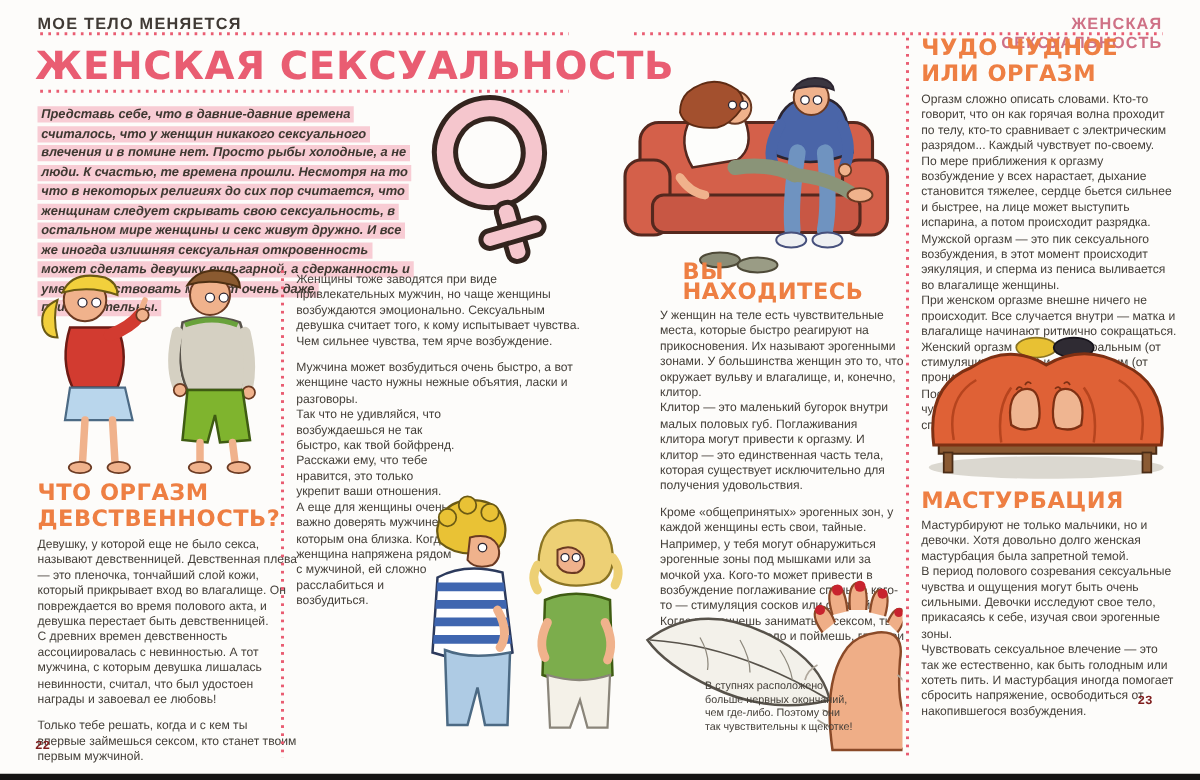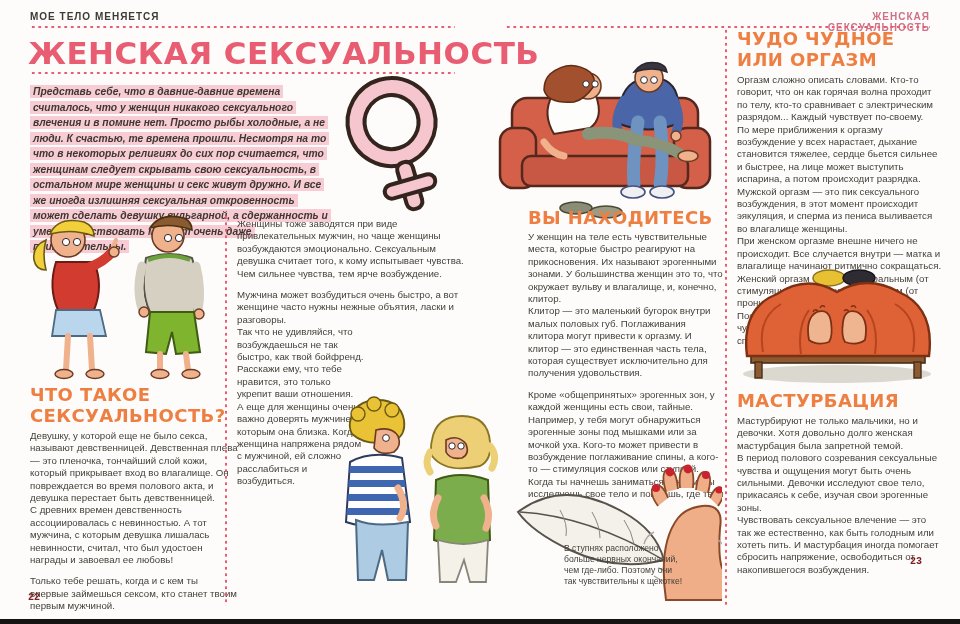--- a/index.html
+++ b/index.html
@@ -3,21 +3,21 @@
 <meta charset="utf-8">
 <style>
   html,body { margin:0; padding:0; }
   #spread {
     position:relative; width:960px; height:624px;
     background:#fdfcfa; overflow:hidden;
     font-family:"Liberation Sans", sans-serif;
     color:#453f39;
   }
   .abs { position:absolute; }
-  .running-head { font-size:10px; font-weight:bold; letter-spacing:1px; color:#403a35; }
+  .running-head { font-size:13px; font-weight:bold; letter-spacing:1px; color:#403a35; }
   .running-head.rh-right { color:#cf7186; text-align:right; }
   .dotted-h { height:4px; background-image:radial-gradient(circle,#e95d72 1.15px,transparent 1.35px); background-size:6.5px 4px; background-repeat:repeat-x; }
   .dotted-v { width:4px; background-image:radial-gradient(circle,#e95d72 1.15px,transparent 1.35px); background-size:4px 6.5px; background-repeat:repeat-y; }
   .main-title { font-size:31px; font-weight:900; letter-spacing:0.5px; color:#e95d72; font-family:"DejaVu Sans","Liberation Sans",sans-serif; }
   .intro { width:302px; font-size:10.3px; line-height:15.5px; font-weight:bold; font-style:italic; color:#3e3831; }
   .intro span { background:#f8ccd4; padding:1px 3px; box-decoration-break:clone; -webkit-box-decoration-break:clone; }
   h2.sec { margin:0 0 4px 0; font-size:18px; font-weight:900; letter-spacing:0.4px; color:#ee7f43; font-family:"DejaVu Sans","Liberation Sans",sans-serif; }
   h2.sec.two-line { line-height:16px; }
   .body-col p { margin:0; font-size:9.7px; line-height:12.4px; color:#45403a; }
   .body-col p.gap { margin-top:9px; }
@@ -120,21 +120,21 @@
       <circle cx="126" cy="106" r="5" fill="#f0b28c" stroke="#6b3a22" stroke-width="1.4"></circle>
       <circle cx="181" cy="108" r="5" fill="#f0b28c" stroke="#6b3a22" stroke-width="1.4"></circle>
       <path d="M132,106 l44,0 l6,40 l-24,2 l-4,-22 l-6,22 l-20,-2 z" fill="#7fb42e" stroke="#3f5c12" stroke-width="2"></path>
       <path d="M142,148 l0,16 M168,148 l2,16" fill="none" stroke="#f0b28c" stroke-width="6" stroke-linecap="round"></path>
       <ellipse cx="142" cy="168" rx="9" ry="4.5" fill="#f0b28c" stroke="#6b3a22" stroke-width="1.4"></ellipse>
       <ellipse cx="173" cy="168" rx="9" ry="4.5" fill="#f0b28c" stroke="#6b3a22" stroke-width="1.4"></ellipse>
     </svg>
   </div>
 
   <div class="abs body-col" style="left:30px; top:384px; width:208px;">
-    <h2 class="sec">ЧТО ТАКОЕ СЕКСУАЛЬНОСТЬ?</h2>
+    <h2 class="sec">ЧТО ОРГАЗМ ДЕВСТВЕННОСТЬ?</h2>
     <p>Девушку, у которой еще не было секса, называют девственницей. Девственная плева — это пленочка, тончайший слой кожи, который прикрывает вход во влагалище. Он повреждается во время полового акта, и девушка перестает быть девственницей.</p>
     <p>С древних времен девственность ассоциировалась с невинностью. А тот мужчина, с которым девушка лишалась невинности, считал, что был удостоен награды и завоевал ее любовь!</p>
     <p class="gap">Только тебе решать, когда и с кем ты впервые займешься сексом, кто станет твоим первым мужчиной.</p>
   </div>
 
   <div class="abs dotted-v" style="left:224px; top:214px; height:392px;"></div>
 
   <div class="abs body-col" style="left:237px; top:218px; width:233px;">
     <p>Женщины тоже заводятся при виде привлекательных мужчин, но чаще женщины возбуждаются эмоционально. Сексуальным девушка считает того, к кому испытывает чувства. Чем сильнее чувства, тем ярче возбуждение.</p>
     <p class="gap">Мужчина может возбудиться очень быстро, а вот женщине часто нужны нежные объятия, ласки и разговоры.</p>
@@ -172,21 +172,21 @@
       <circle cx="132" cy="58" r="3.2" fill="#fff" stroke="#2c2530" stroke-width="1"></circle>
       <circle cx="141" cy="58" r="3.2" fill="#fff" stroke="#2c2530" stroke-width="1"></circle>
       <path d="M116,92 q24,-10 52,0 l2,60 q-30,10 -56,0 z" fill="#7cad4c" stroke="#3f5c12" stroke-width="2"></path>
       <path d="M118,152 q26,8 50,0 l-2,42 l-16,0 l-6,-22 l-8,22 l-16,0 z" fill="#f4f1e8" stroke="#8a857a" stroke-width="1.8"></path>
       <path d="M118,110 q-8,16 -2,28" fill="none" stroke="#f0b28c" stroke-width="7" stroke-linecap="round"></path>
       <path d="M164,110 q8,16 2,30" fill="none" stroke="#f0b28c" stroke-width="7" stroke-linecap="round"></path>
     </svg>
   </div>
 
   <div class="abs" style="left:528px; top:210px; width:196px;">
-    <h2 class="sec two-line" style="margin-bottom:5px;">
+    <h2 class="sec two-line" style="margin-bottom:5px;margin-left:18px;">
       <span style="display:block;">ВЫ НАХОДИТЕСЬ</span>
     </h2>
     <div class="body-col">
       <p>У женщин на теле есть чувствительные места, которые быстро реагируют на прикосновения. Их называют эрогенными зонами. У большинства женщин это то, что окружает вульву и влагалище, и, конечно, клитор.</p>
       <p>Клитор — это маленький бугорок внутри малых половых губ. Поглаживания клитора могут привести к оргазму. И клитор — это единственная часть тела, которая существует исключительно для получения удовольствия.</p>
       <p class="gap">Кроме «общепринятых» эрогенных зон, у каждой женщины есть свои, тайные. Например, у тебя могут обнаружиться эрогенные зоны под мышками или за мочкой уха. Кого-то может привести в возбуждение поглаживание спины, а кого-то — стимуляция сосков или ступней. Когда ты начнешь заниматься сексом, ты исследуешь свое тело и поймешь, где твои зоны возбуждения.</p>
     </div>
   </div>
 
   <div class="abs" style="left:508px; top:420px;">

